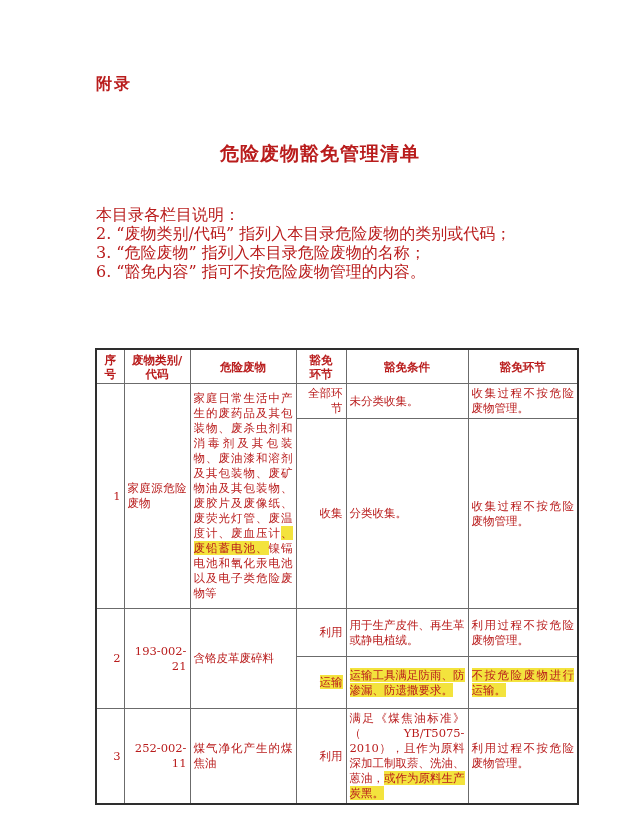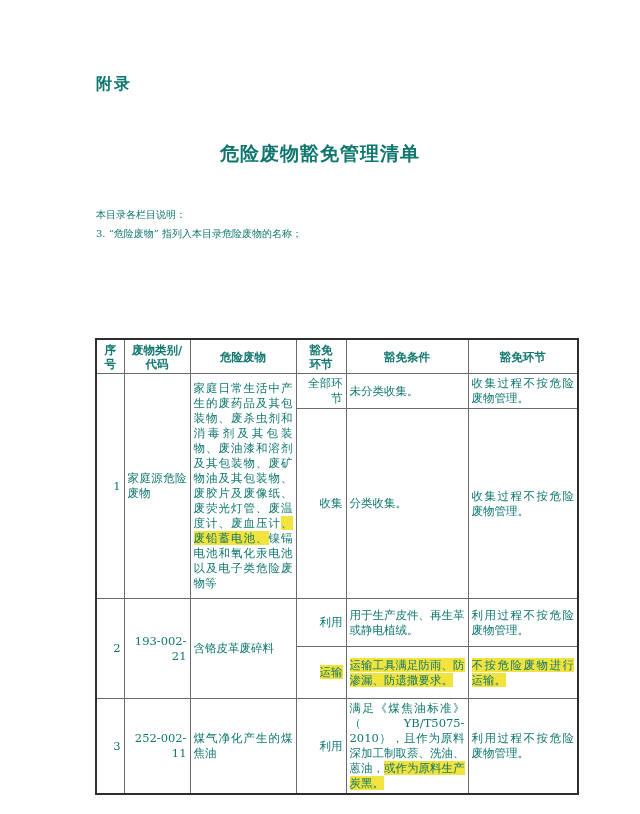--- a/index.html
+++ b/index.html
@@ -1,40 +1,40 @@
 <!DOCTYPE html>
 <html><head>
 <meta charset="utf-8">
 <style>
   html,body { margin:0; padding:0; background:#ffffff; }
   .page {
     position:relative;
     width:640px; height:814px;
     background:#ffffff;
-    color:#0f766e;
+    color:#b91c1c;
     font-family:"DejaVu Serif","Liberation Serif",serif;
     overflow:hidden;
   }
   .appendix-label {
     position:absolute; left:96px; top:74px;
     font-family:"DejaVu Sans","Liberation Sans",sans-serif;
     font-weight:bold; font-size:16px; letter-spacing:2px;
   }
   .doc-title {
     position:absolute; top:141px; left:0; width:100%;
     margin:0; text-align:center;
     font-family:"DejaVu Sans","Liberation Sans",sans-serif;
     font-weight:bold; font-size:19px; letter-spacing:1px;
   }
   .notes {
     position:absolute; left:96px; top:205px; width:470px;
-    font-size:10px; line-height:19px;
+    font-size:16px; line-height:19px;
   }
   .note-line { white-space:nowrap; }
-  .table-wrap { position:absolute; left:95px; top:338px; }
+  .table-wrap { position:absolute; left:95px; top:348px; }
   table.exempt {
     border-collapse:collapse;
     table-layout:fixed;
     width:482px;
     border:2px solid #2e2e2e;
   }
   table.exempt th, table.exempt td {
     border:1px solid #6b6b6b;
     font-size:11.5px;
     line-height:15px;
@@ -59,21 +59,23 @@
 </head>
 <body>
 
 <div class="page">
   <div class="appendix-label">附录</div>
 
   <h1 class="doc-title">危险废物豁免管理清单</h1>
 
   <div class="notes">
       <div class="note-line">本目录各栏目说明：</div>
+      <div class="note-line">2. “废物类别/代码” 指列入本目录危险废物的类别或代码；</div>
       <div class="note-line">3. “危险废物” 指列入本目录危险废物的名称；</div>
+      <div class="note-line">6. “豁免内容” 指可不按危险废物管理的内容。</div>
     </div>
 
   <div class="table-wrap">
     <table class="exempt">
       <colgroup>
         <col class="c-seq">
           <col class="c-cat">
           <col class="c-waste">
         <col class="c-stage">
           <col class="c-cond">

